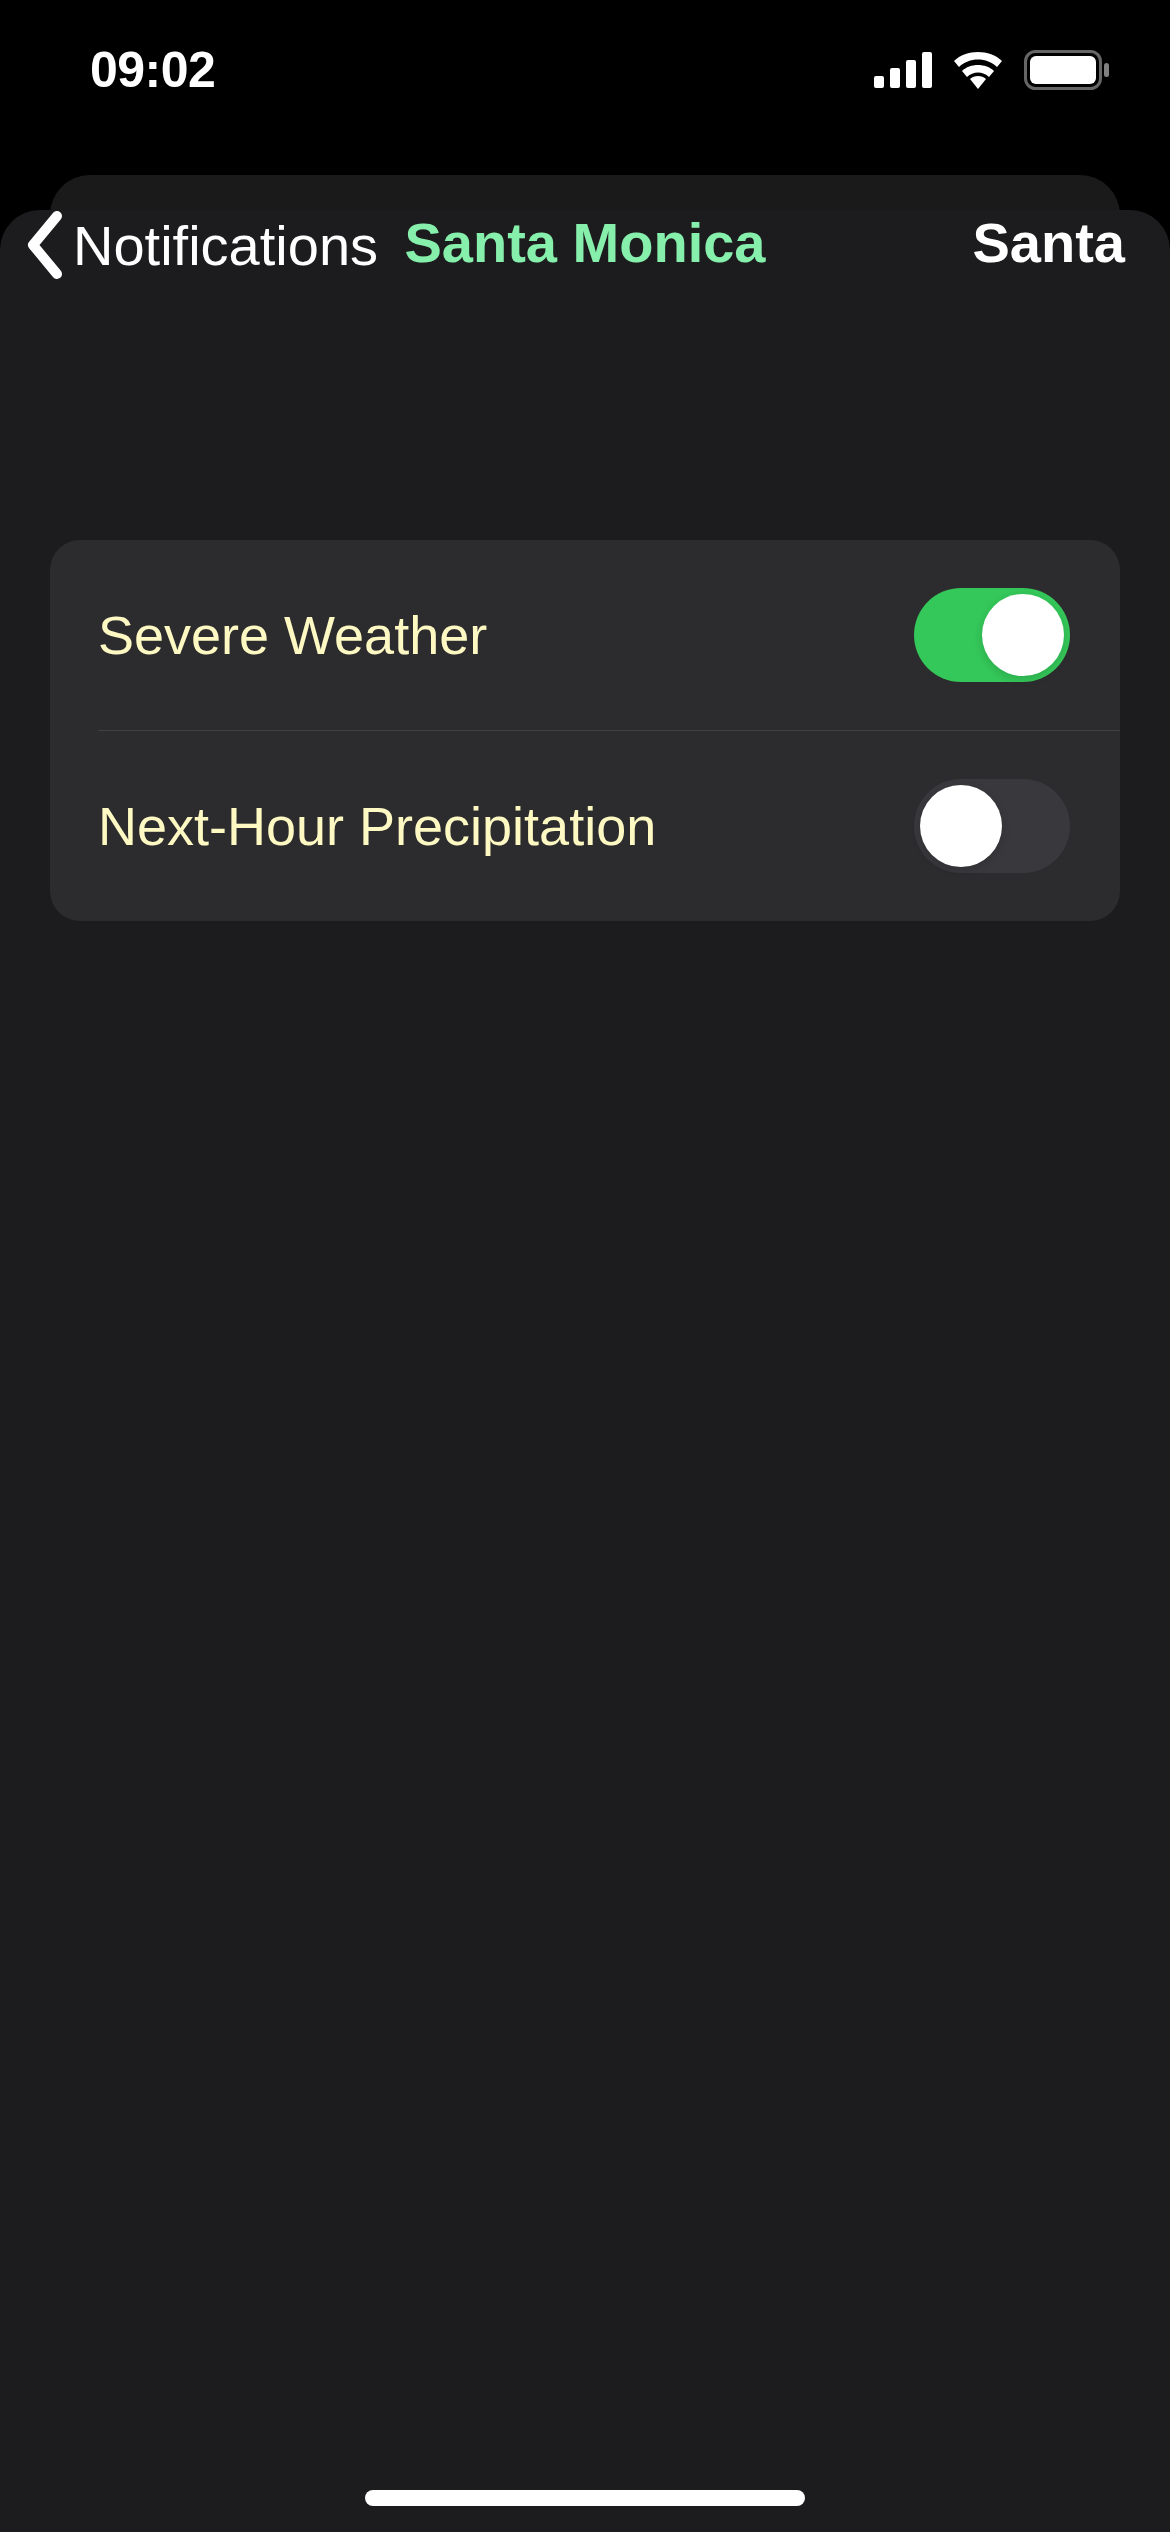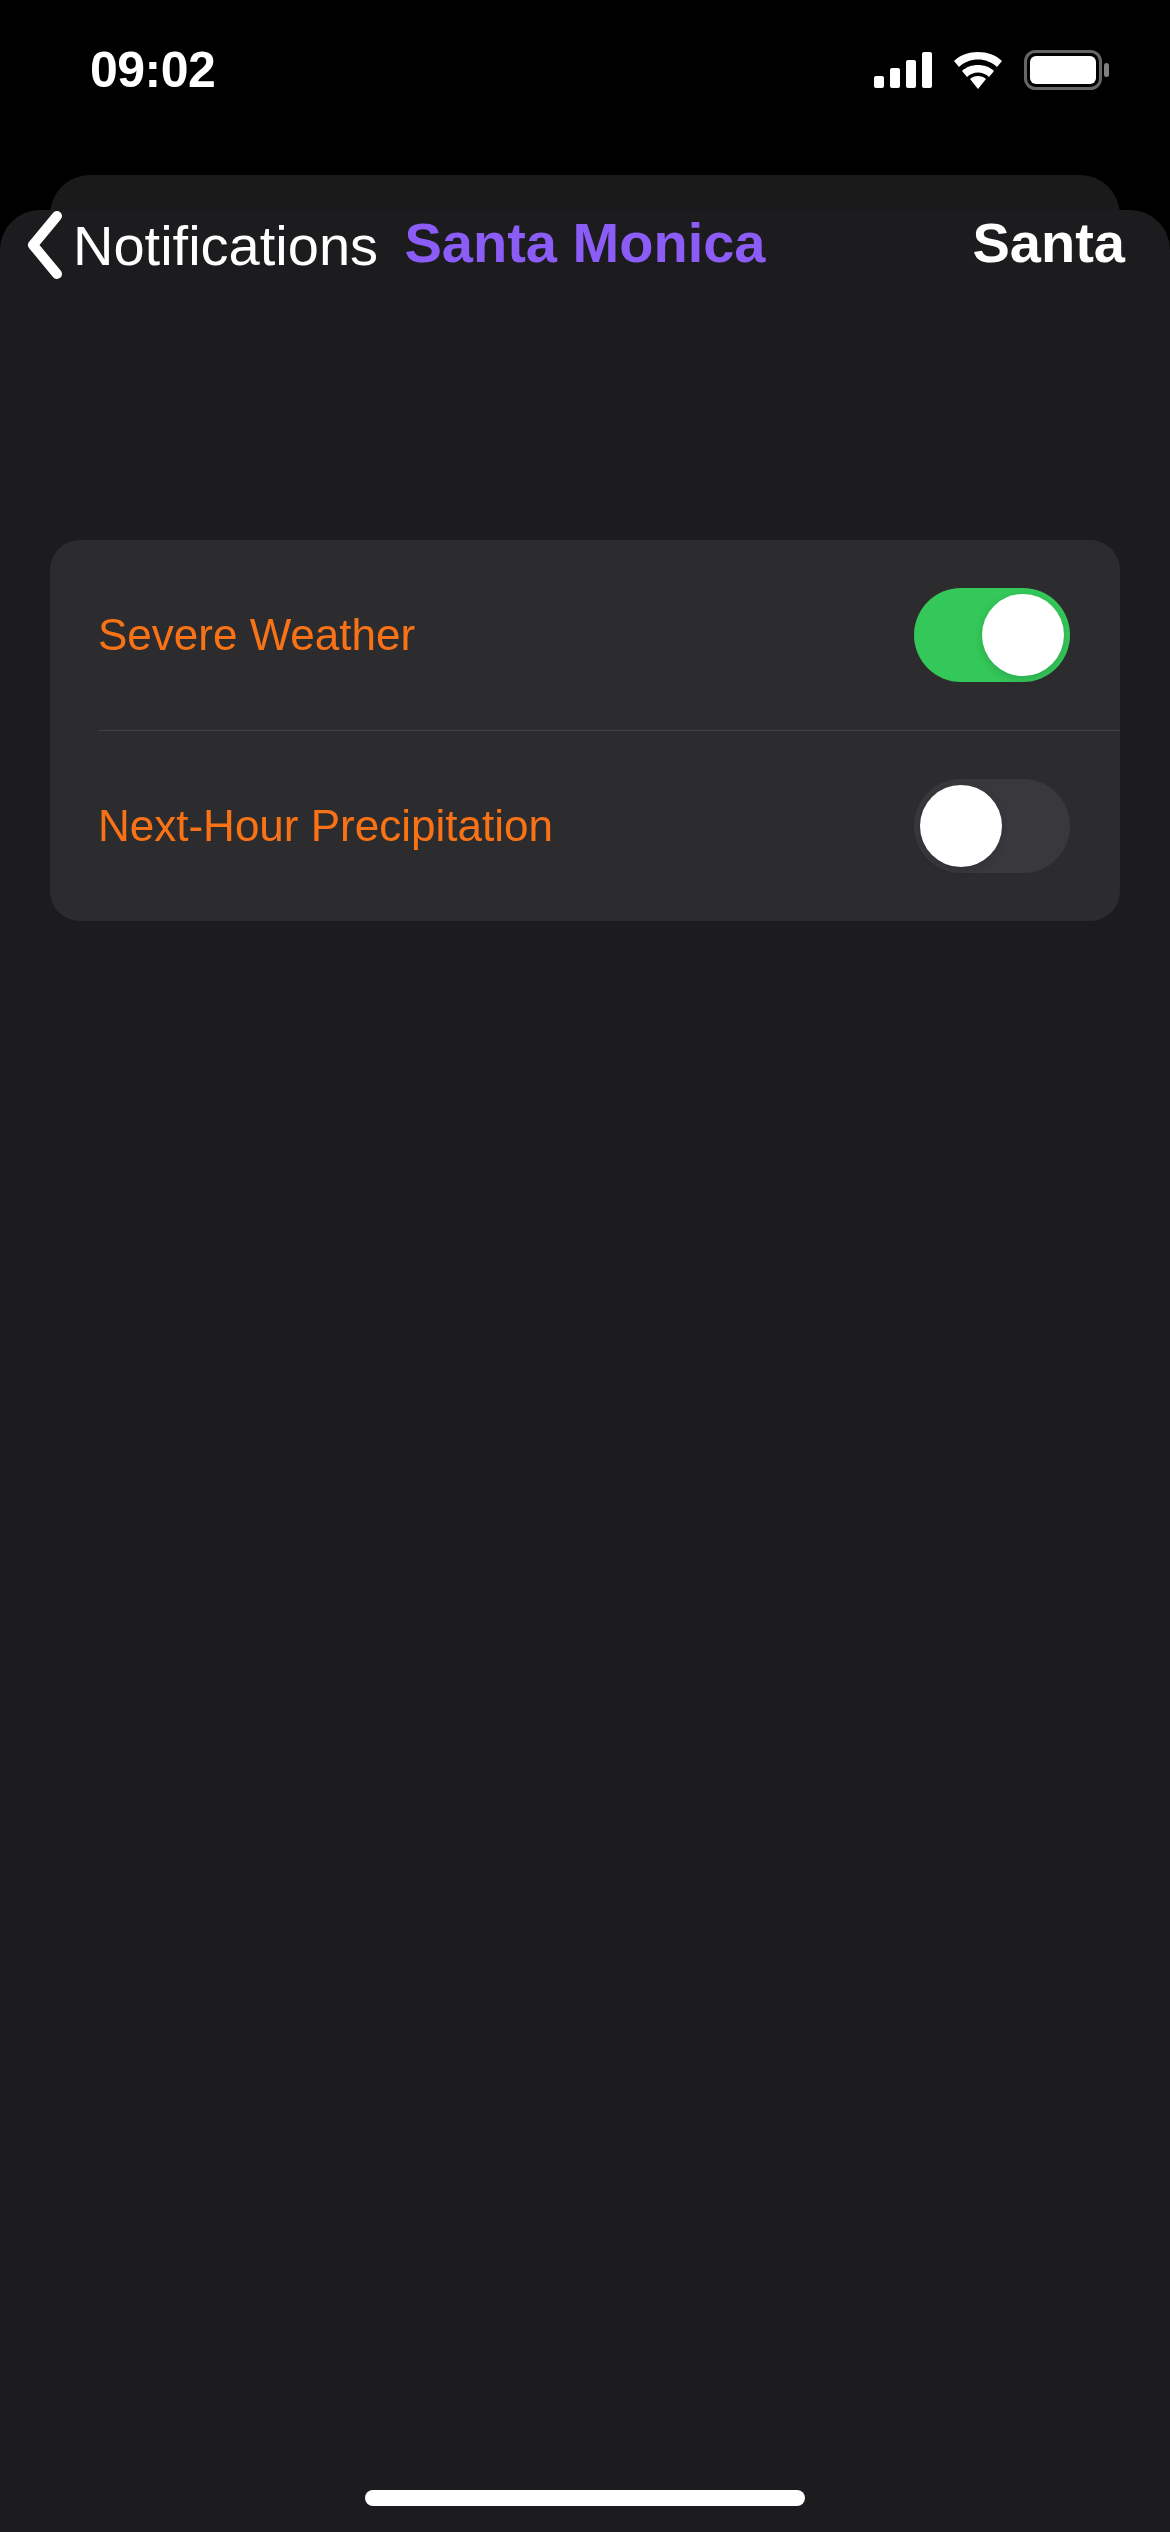--- a/index.html
+++ b/index.html
@@ -73,21 +73,21 @@
       font-size: 56px;
       font-weight: 400;
       color: #ffffff;
     }
     .nav-title {
       position: absolute;
       left: 50%;
       transform: translateX(-50%);
       font-size: 56px;
       font-weight: 600;
-      color: #8b5cf6;
+      color: #86efac;
     }
     .done-button {
       margin-left: auto;
       font-size: 56px;
       font-weight: 600;
       color: #ffffff;
     }
     .content {
       padding: 130px 50px 0 50px;
     }
@@ -102,23 +102,23 @@
       justify-content: space-between;
       padding: 48px 50px 48px 48px;
       min-height: 160px;
     }
     .row-separator {
       height: 1px;
       background: rgba(255,255,255,0.1);
       margin-left: 48px;
     }
     .row-label {
-      font-size: 44px;
+      font-size: 54px;
       font-weight: 400;
-      color: #f97316;
+      color: #fef9c3;
     }
     .toggle {
       position: relative;
       width: 156px;
       height: 94px;
       border-radius: 47px;
       transition: background 0.2s;
     }
     .toggle.on {
       background: #34c759;

